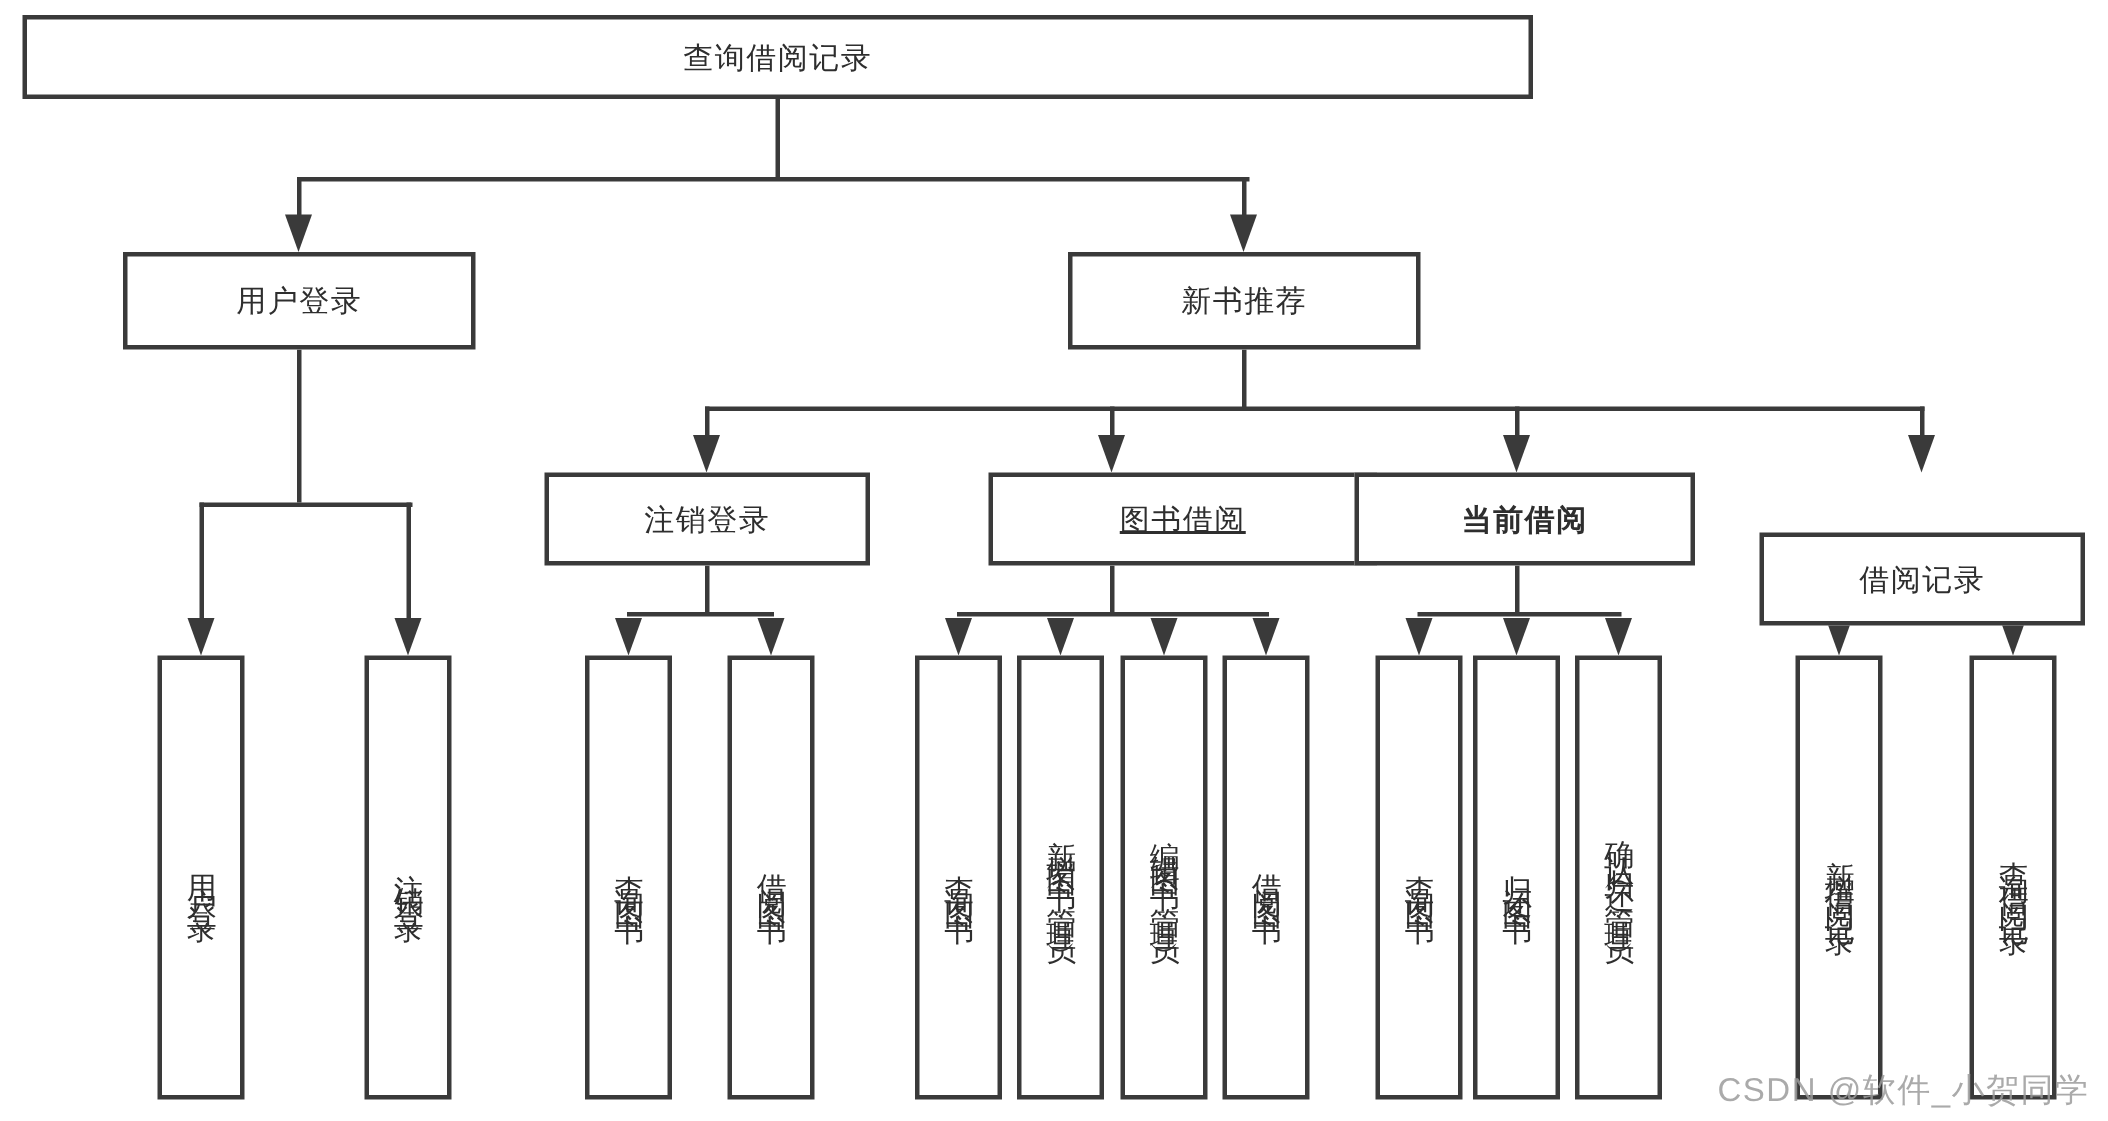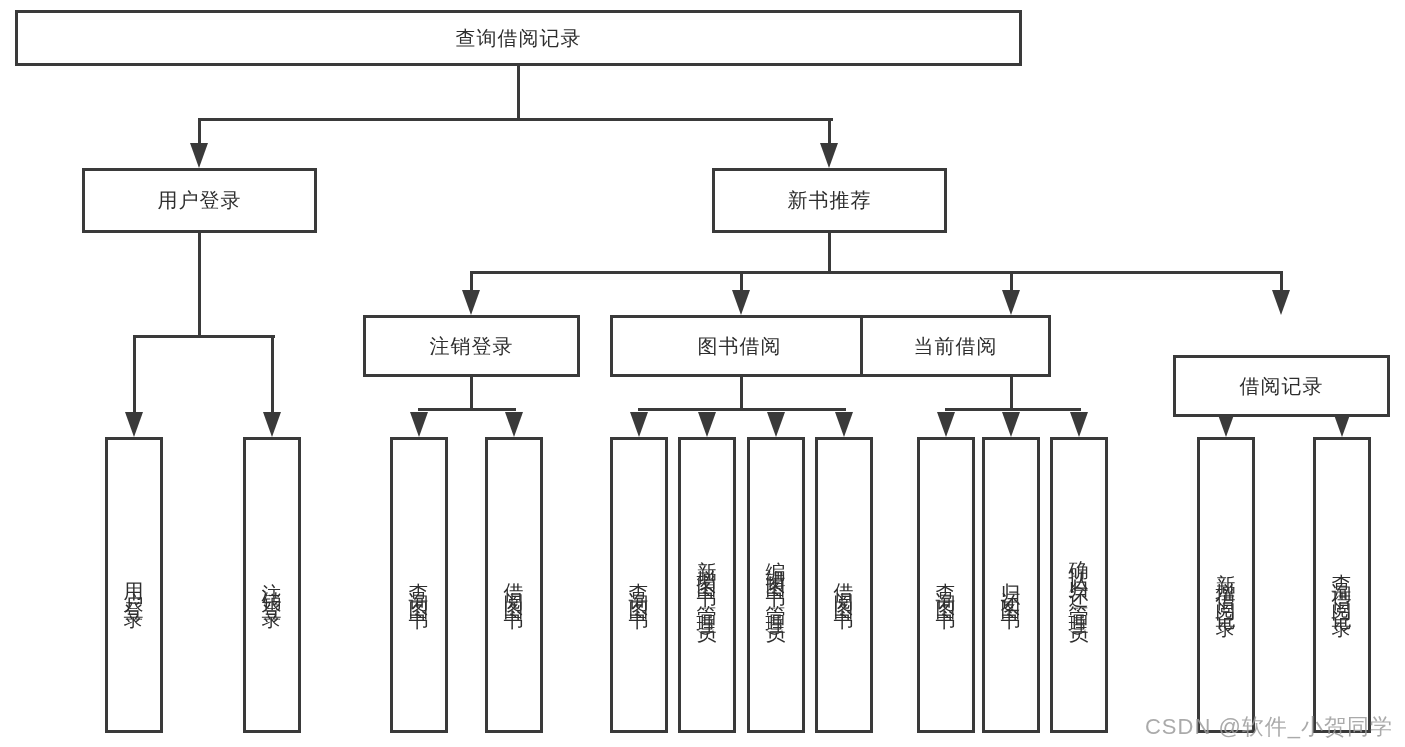--- a/index.html
+++ b/index.html
@@ -64,24 +64,24 @@
   <div class="line" style="left:740px;top:271px;width:3px;height:20px;"></div>
   <div class="arrow" style="left:732px;top:290px;"></div>
   <div class="line" style="left:1010px;top:271px;width:3px;height:20px;"></div>
   <div class="arrow" style="left:1002px;top:290px;"></div>
   <div class="line" style="left:1280px;top:271px;width:3px;height:20px;"></div>
   <div class="arrow" style="left:1272px;top:290px;"></div>
 
   <div class="box" style="left:363px;top:315px;width:217px;height:62px;">
     <span>注销登录</span>
   </div>
-  <div class="box" style="left:610px;top:315px;width:259px;height:62px;">
+  <div class="box" style="left:659px;top:315px;width:259px;height:62px;text-decoration:underline;">
     <span>图书借阅</span>
   </div>
-  <div class="box" style="left:860px;top:315px;width:191px;height:62px;">
+  <div class="box" style="left:903px;top:315px;width:227px;height:62px;font-weight:bold;">
     <span>当前借阅</span>
   </div>
   <div class="box" style="left:1173px;top:315px;width:217px;height:62px;margin-top:40px;">
     <span>借阅记录</span>
   </div>
 
   <div class="line" style="left:470px;top:377px;width:3px;height:33px;"></div>
   <div class="line" style="left:418px;top:408px;width:98px;height:3px;"></div>
   <div class="arrow" style="left:410px;top:412px;"></div>
   <div class="arrow" style="left:505px;top:412px;"></div>

